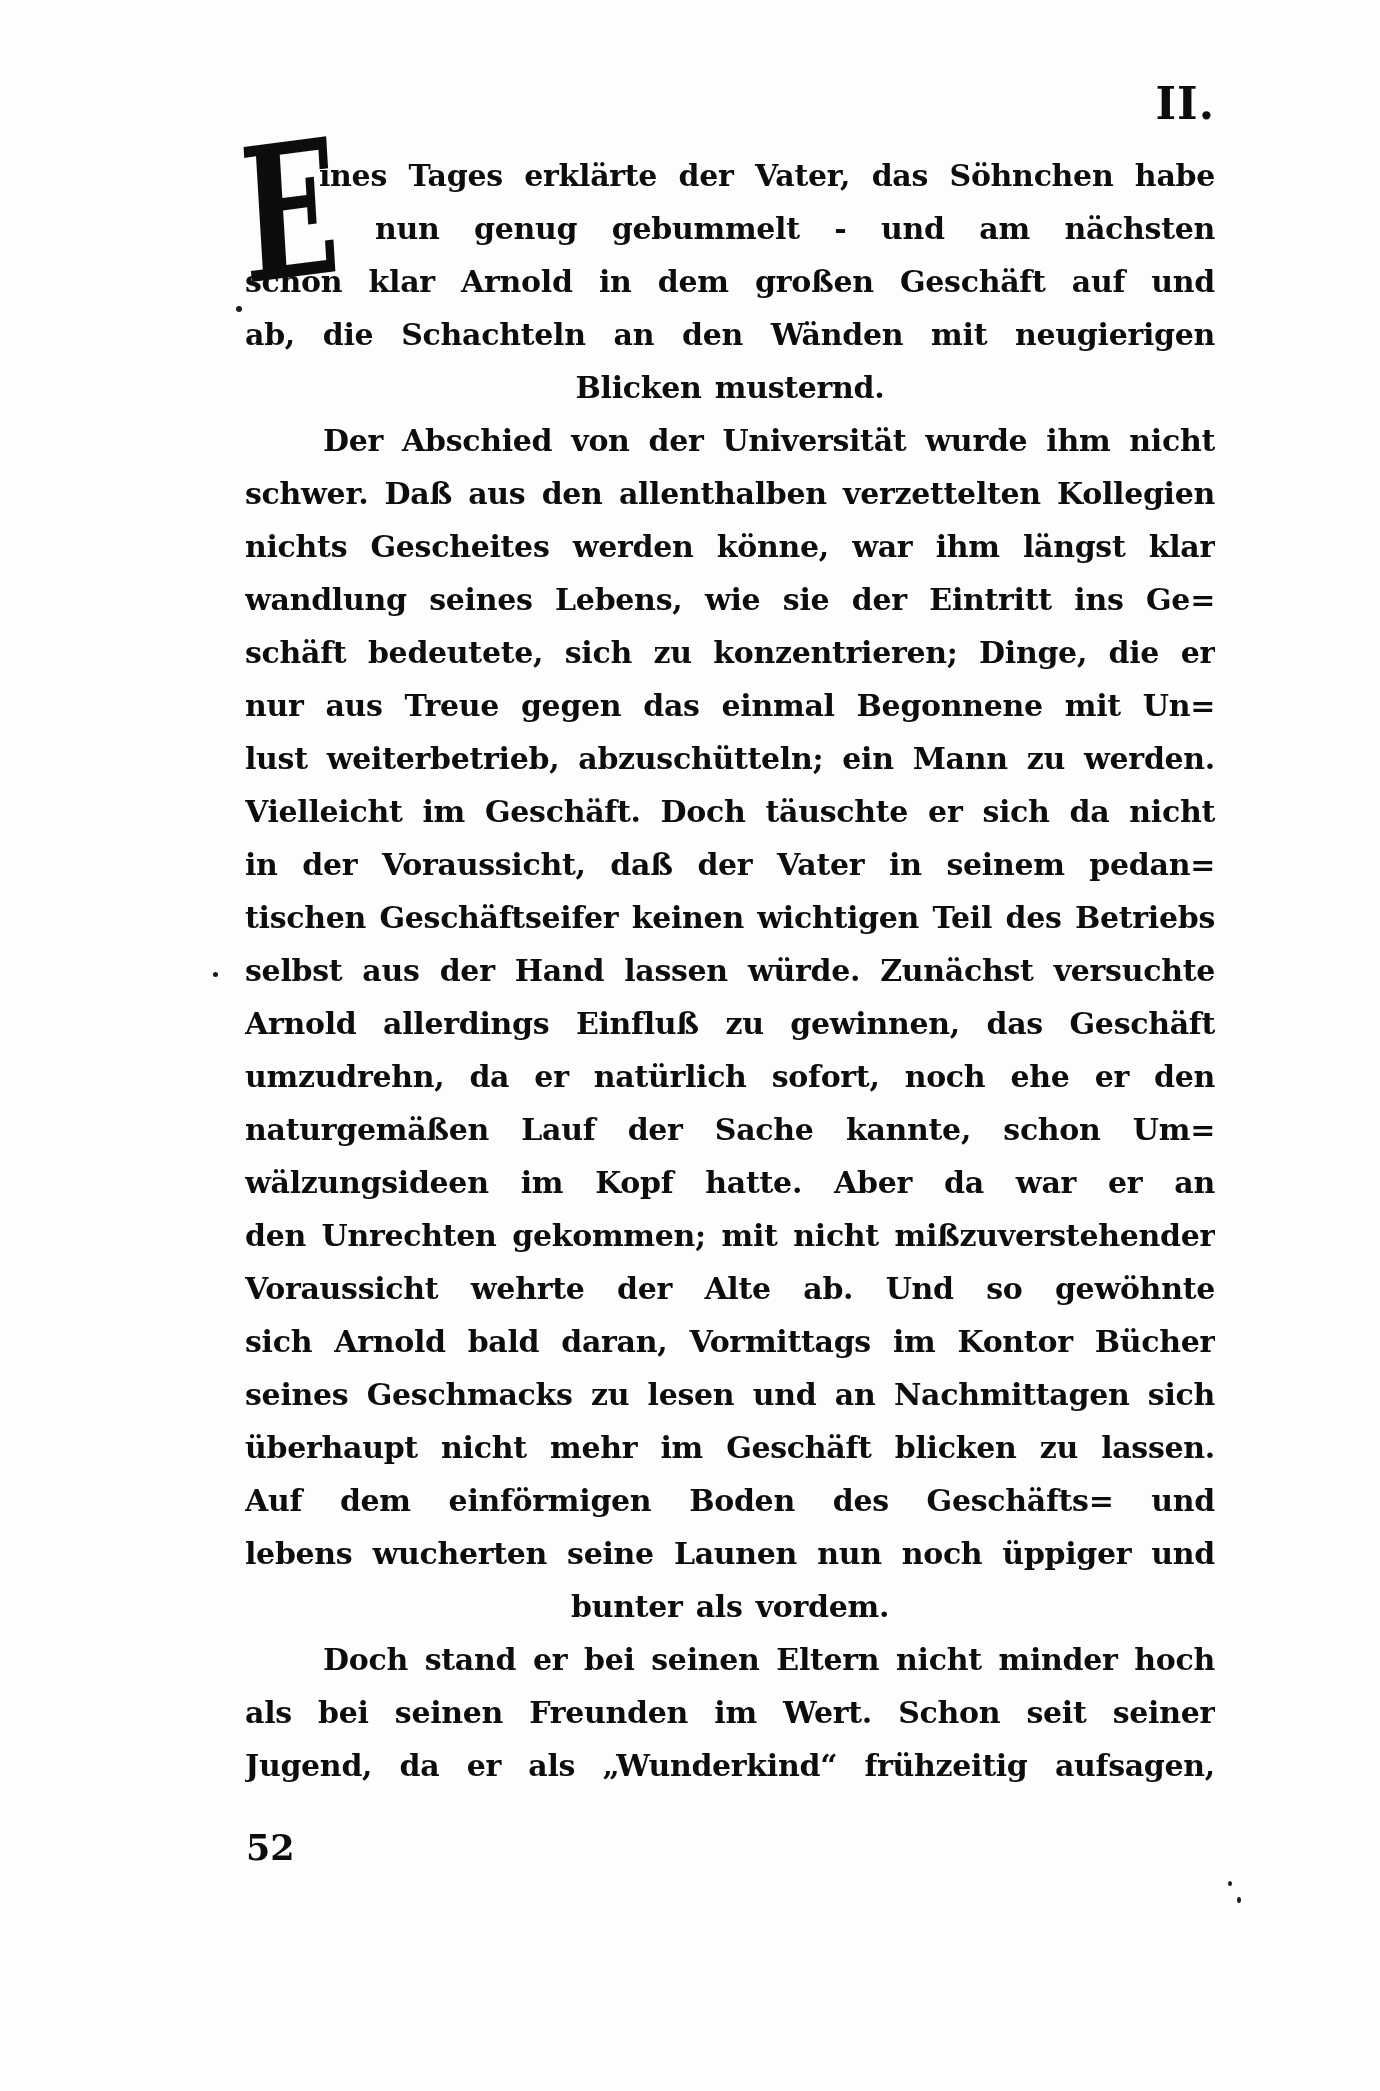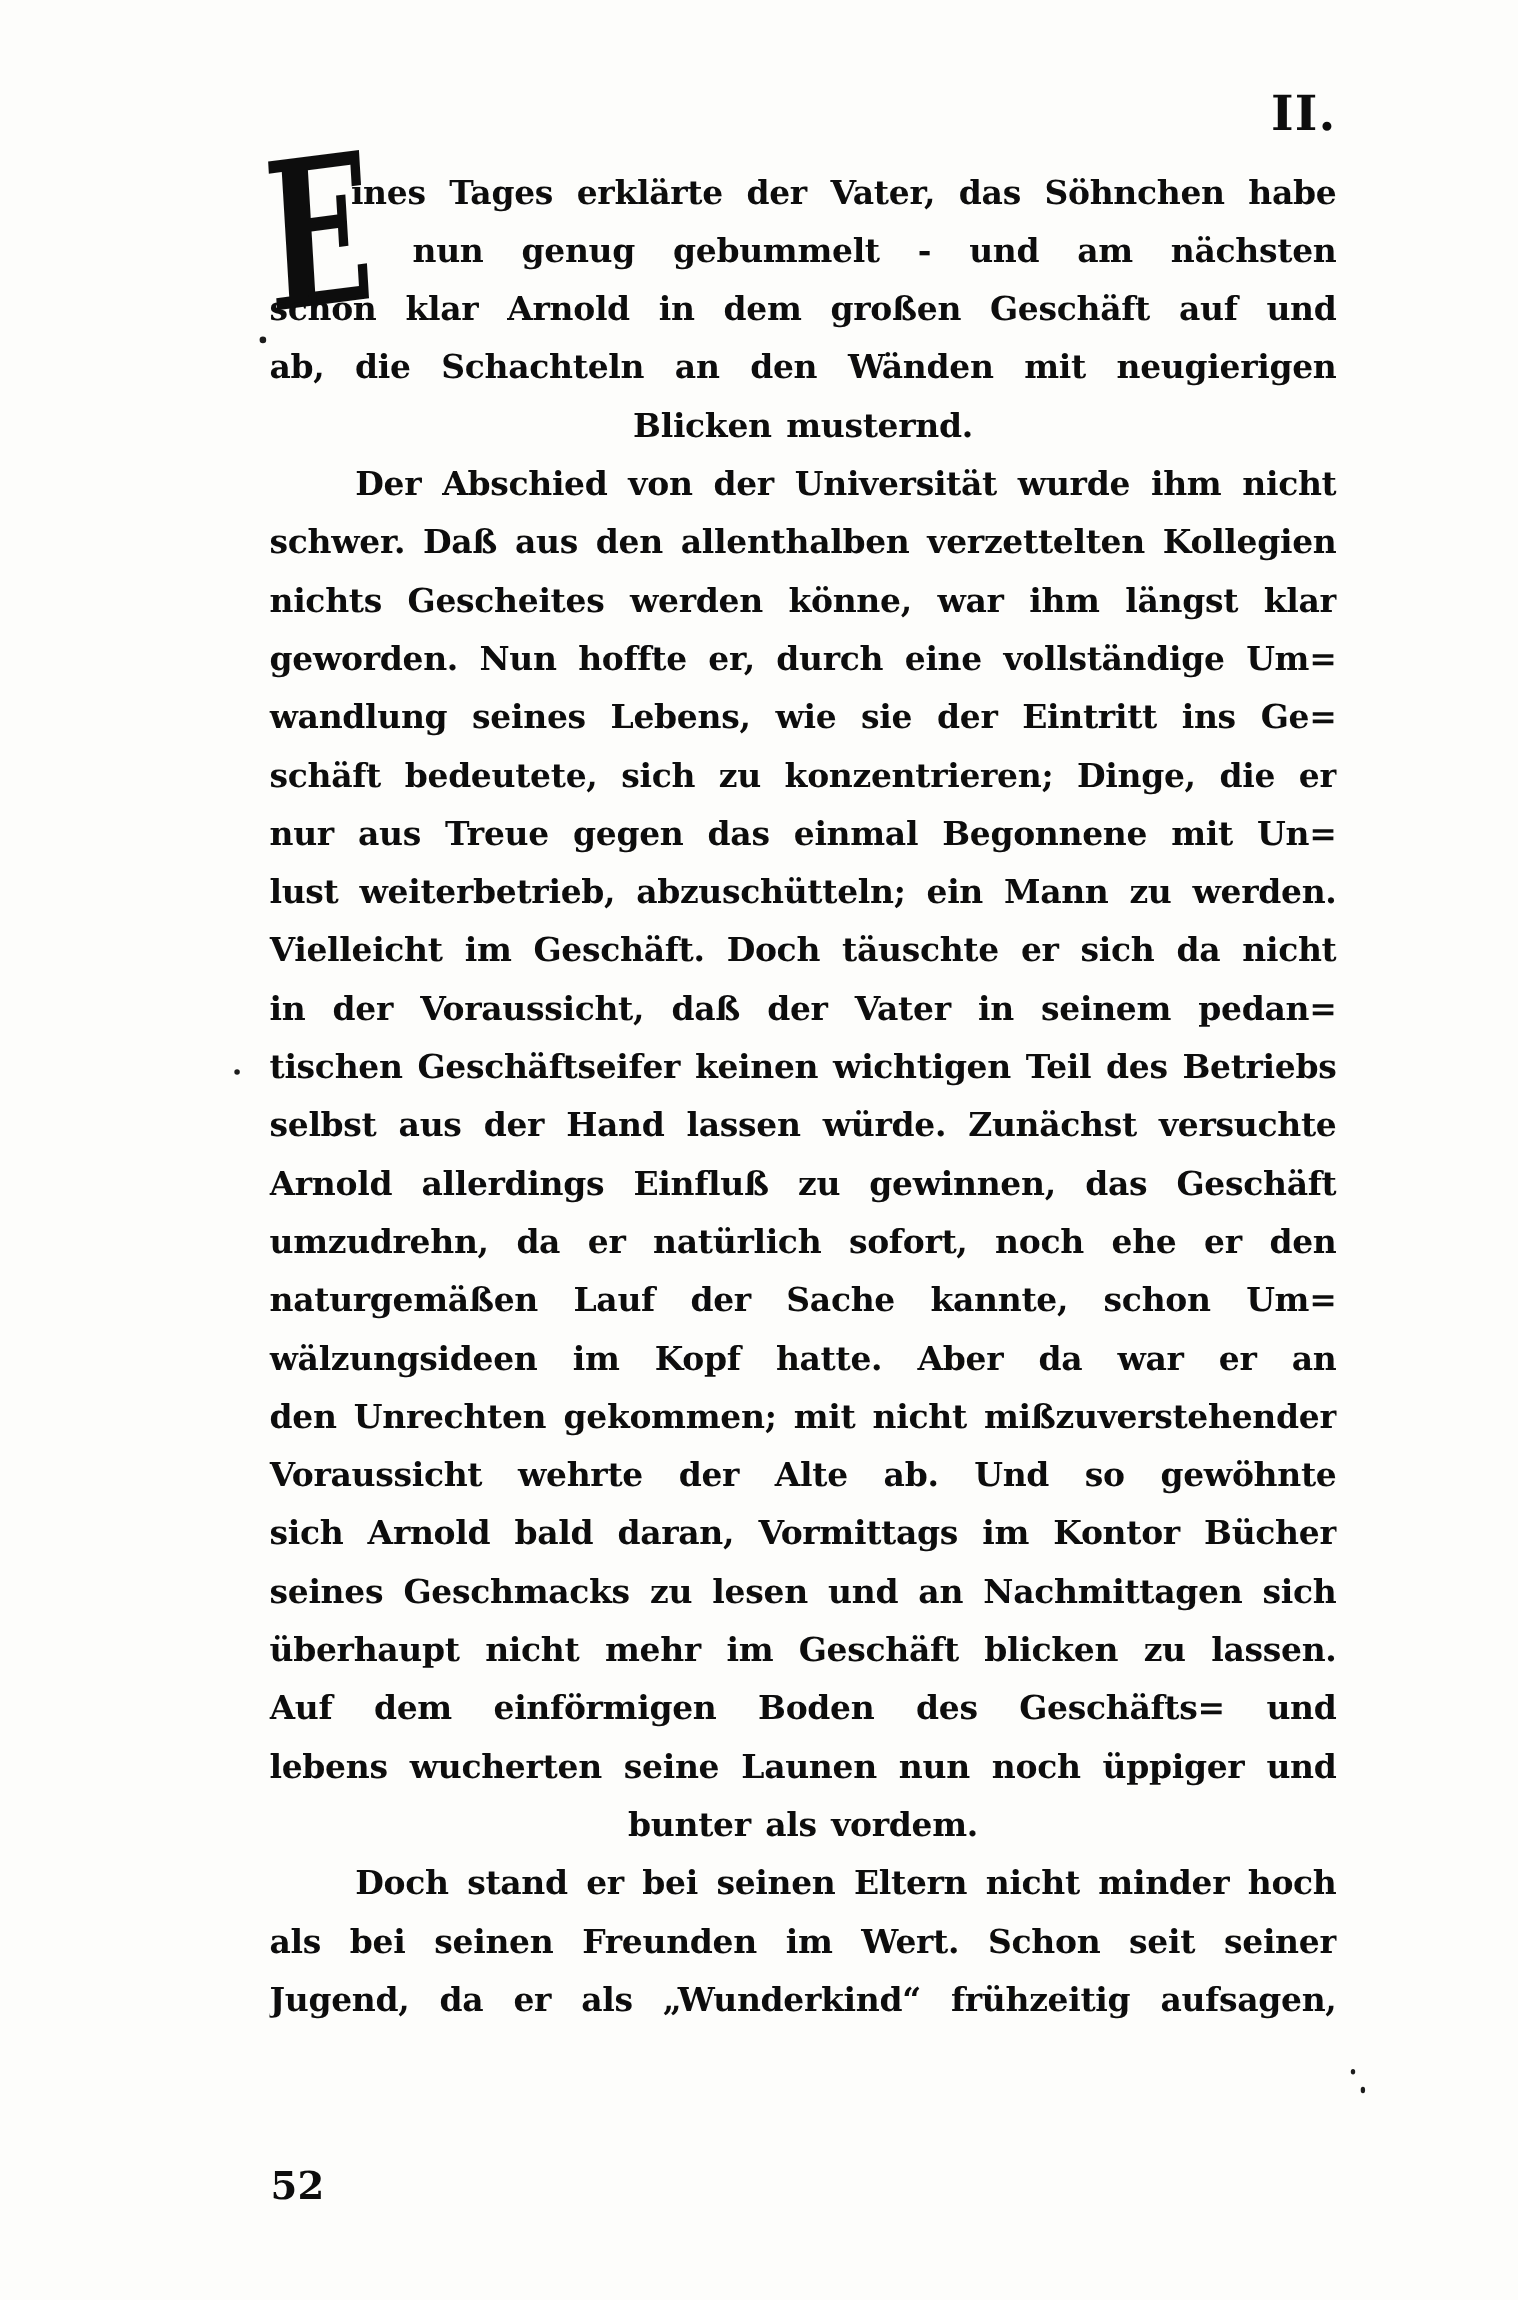--- a/index.html
+++ b/index.html
@@ -57,21 +57,21 @@
     width: 95px;
     height: 140px;
     font-size: 186px;
     line-height: 140px;
     transform: scaleX(0.68) rotate(-5deg);
     transform-origin: 0 50%;
   }
   .page-number {
     position: absolute;
     left: 246px;
-    top: 1968px;
+    top: 1828px;
     font-size: 35px;
     line-height: 40px;
   }
   .speck {
     position: absolute;
     background: #1c1c1c;
     border-radius: 50%;
   }
   .speck.s1 { left: 236px;  top: 306px;  width: 6px; height: 6px; }
   .speck.s2 { left: 213px;  top: 972px;  width: 5px; height: 5px; }
@@ -86,21 +86,20 @@
   <div class="drop-cap">E</div>
   <div class="page-text">
       <div class="line dc1">ines Tages erklärte der Vater, das Söhnchen habe</div>
       <div class="line dc2">nun genug gebummelt - und am nächsten Morgen</div>
       <div class="line j">schon klar Arnold in dem großen Geschäft auf und</div>
       <div class="line j">ab, die Schachteln an den Wänden mit neugierigen</div>
       <div class="line end">Blicken musternd.</div>
       <div class="line indent">Der Abschied von der Universität wurde ihm nicht</div>
       <div class="line j">schwer. Daß aus den allenthalben verzettelten Kollegien</div>
       <div class="line j">nichts Gescheites werden könne, war ihm längst klar</div>
-      <div class="line j">geworden. Nun hoffte er, durch eine vollständige Um=</div>
       <div class="line j">wandlung seines Lebens, wie sie der Eintritt ins Ge=</div>
       <div class="line j">schäft bedeutete, sich zu konzentrieren; Dinge, die er</div>
       <div class="line j">nur aus Treue gegen das einmal Begonnene mit Un=</div>
       <div class="line j">lust weiterbetrieb, abzuschütteln; ein Mann zu werden.</div>
       <div class="line j">Vielleicht im Geschäft. Doch täuschte er sich da nicht</div>
       <div class="line j">in der Voraussicht, daß der Vater in seinem pedan=</div>
       <div class="line j">tischen Geschäftseifer keinen wichtigen Teil des Betriebs</div>
       <div class="line j">selbst aus der Hand lassen würde. Zunächst versuchte</div>
       <div class="line j">Arnold allerdings Einfluß zu gewinnen, das Geschäft</div>
       <div class="line j">umzudrehn, da er natürlich sofort, noch ehe er den</div>

